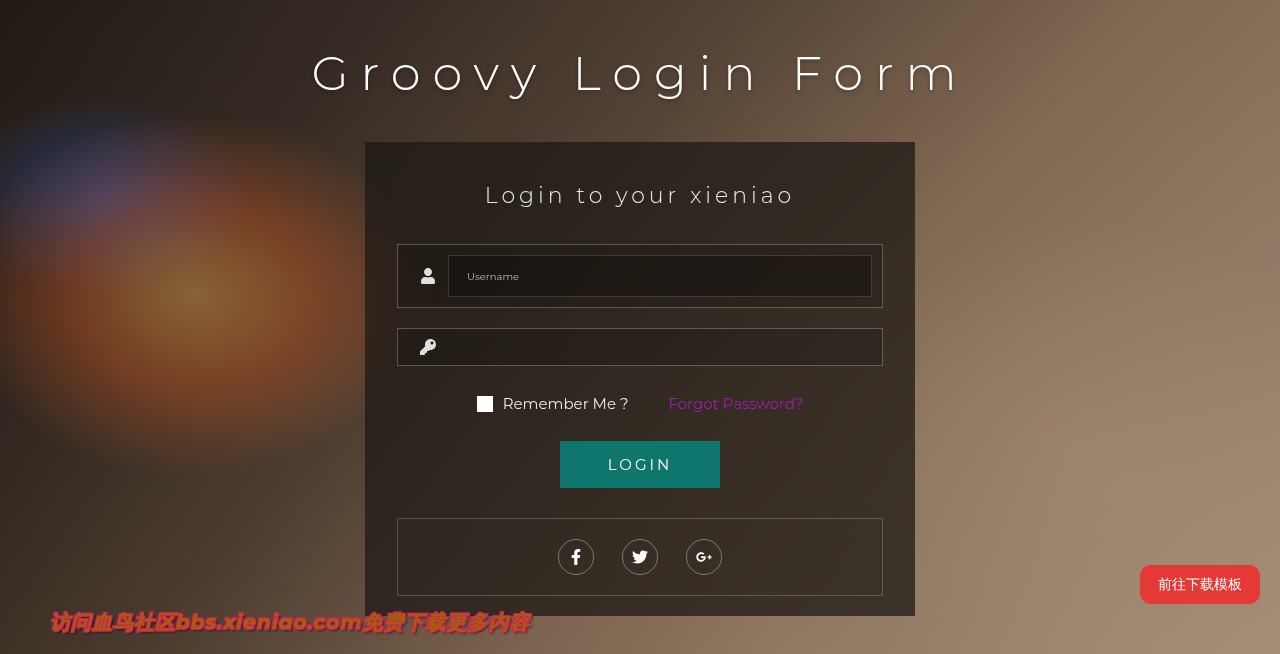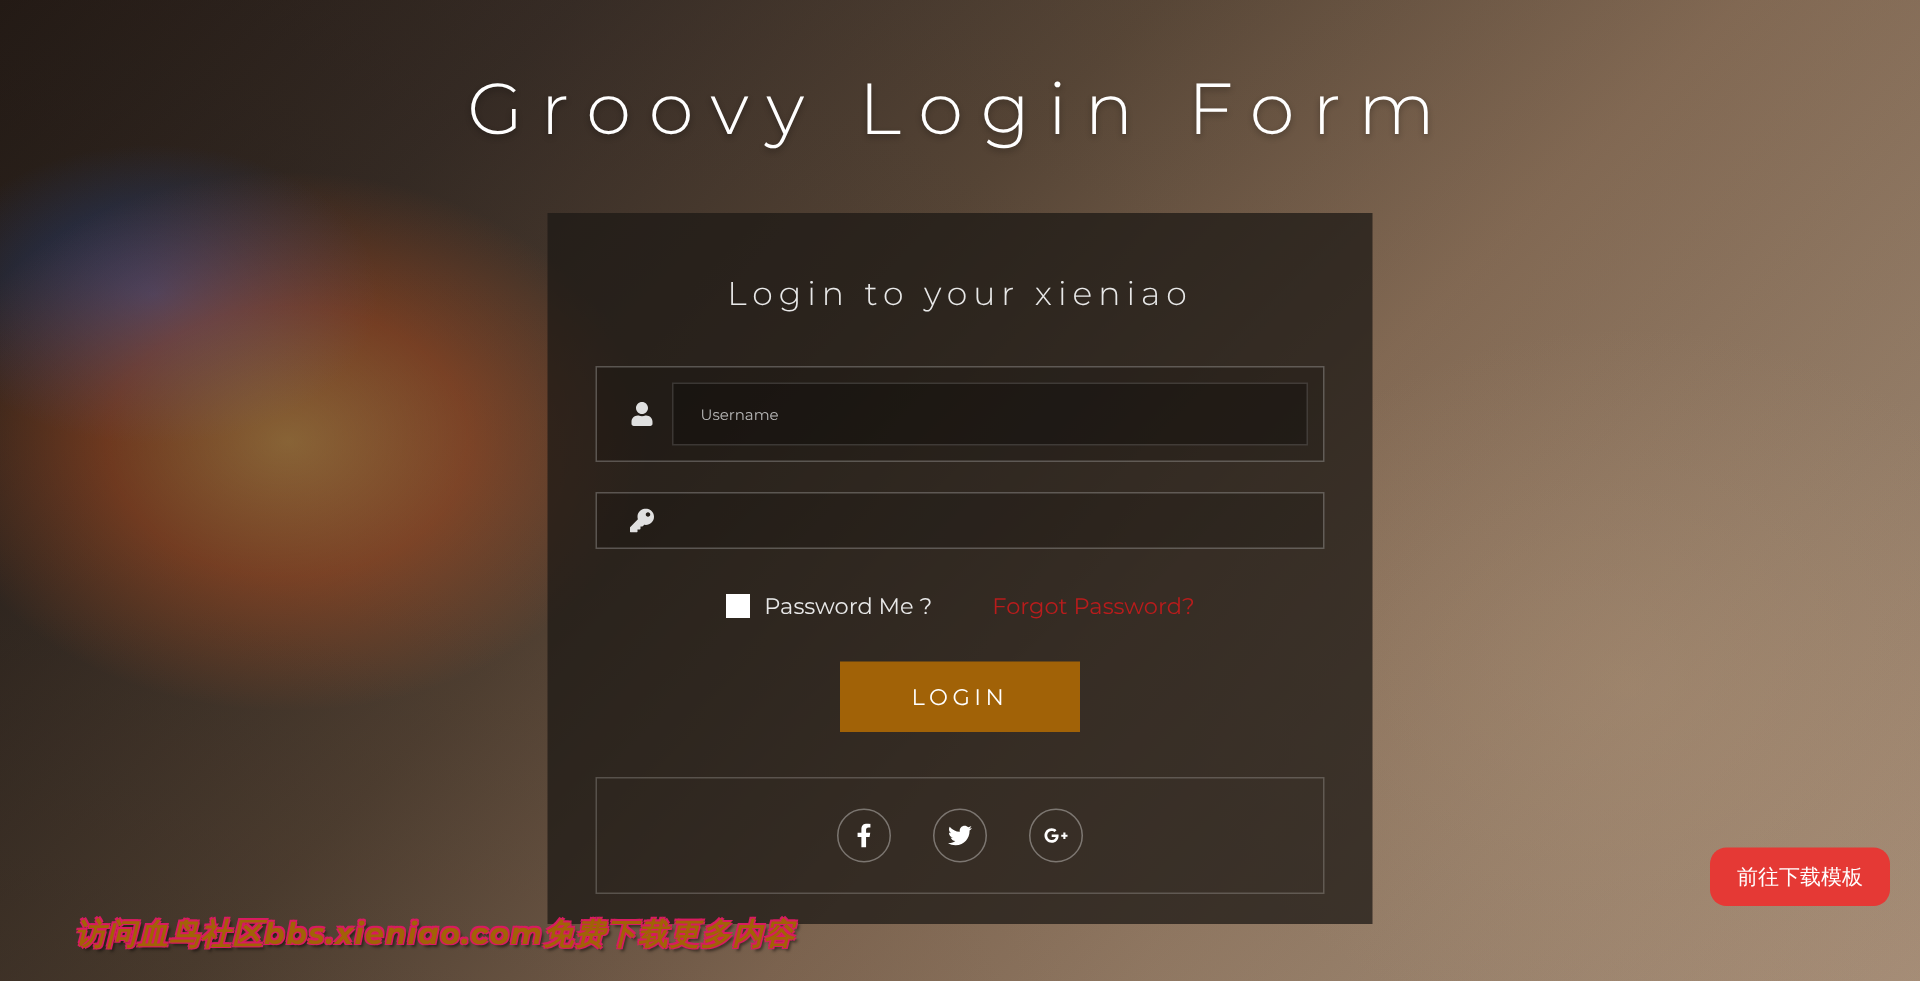--- a/index.html
+++ b/index.html
@@ -114,29 +114,29 @@
     .checkbox {
       width: 16px;
       height: 16px;
       background: #ffffff;
       border: none;
       cursor: pointer;
       appearance: none;
     }
     
     .forgot-link {
-      color: #b91c1c;
+      color: #a21caf;
       text-decoration: none;
       cursor: pointer;
     }
     
     .login-btn {
       display: block;
       margin: 0 auto 30px auto;
-      background: #a16207;
+      background: #0f766e;
       color: #ffffff;
       border: none;
       padding: 14px 48px;
       font-size: 15px;
       letter-spacing: 3px;
       font-family: inherit;
       cursor: pointer;
     }
     
     .social-section {
@@ -230,21 +230,21 @@
     <span class="input-icon">
       <svg viewBox="0 0 512 512">
           <path d="M512 176.001C512 273.203 433.202 352 336 352c-11.22 0-22.19-1.062-32.827-3.069l-24.012 27.014A23.999 23.999 0 0 1 261.223 384H224v40c0 13.255-10.745 24-24 24h-40v40c0 13.255-10.745 24-24 24H24c-13.255 0-24-10.745-24-24v-78.059c0-6.365 2.529-12.47 7.029-16.971l161.802-161.802C163.108 213.814 160 195.271 160 176 160 78.798 238.797.001 335.999 0 433.488-.001 512 78.511 512 176.001zM336 128c0 26.51 21.49 48 48 48s48-21.49 48-48-21.49-48-48-48-48 21.49-48 48z"></path>
         </svg>
     </span>
   </div>
 
   <div class="options-row">
     <label class="remember-wrap">
       <input type="checkbox" class="checkbox" style="">
-      <span>Password Me ?</span>
+      <span>Remember Me ?</span>
     </label>
     <a class="forgot-link">Forgot Password?</a>
   </div>
 
   <button class="login-btn">LOGIN</button>
 
   <div class="social-section">
     <div class="social-icons">
       <a class="social-icon">
         <svg viewBox="0 0 320 512">

